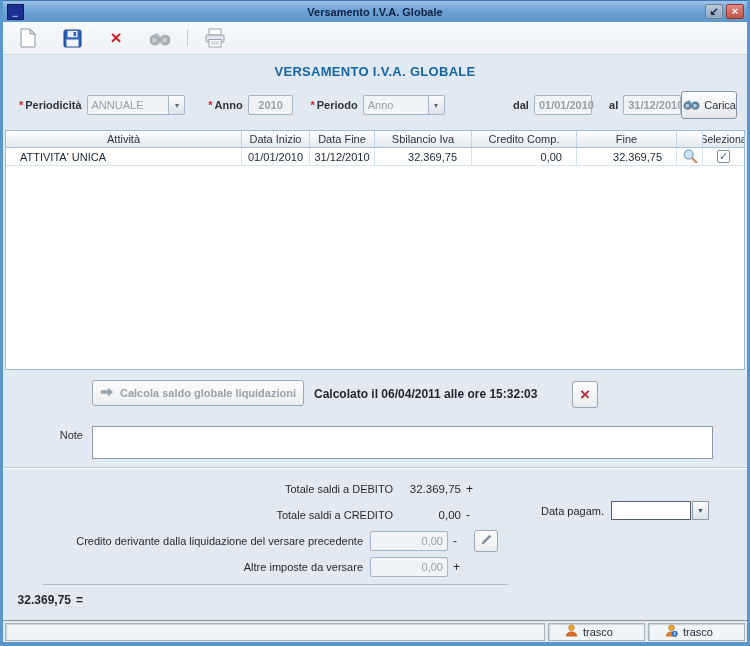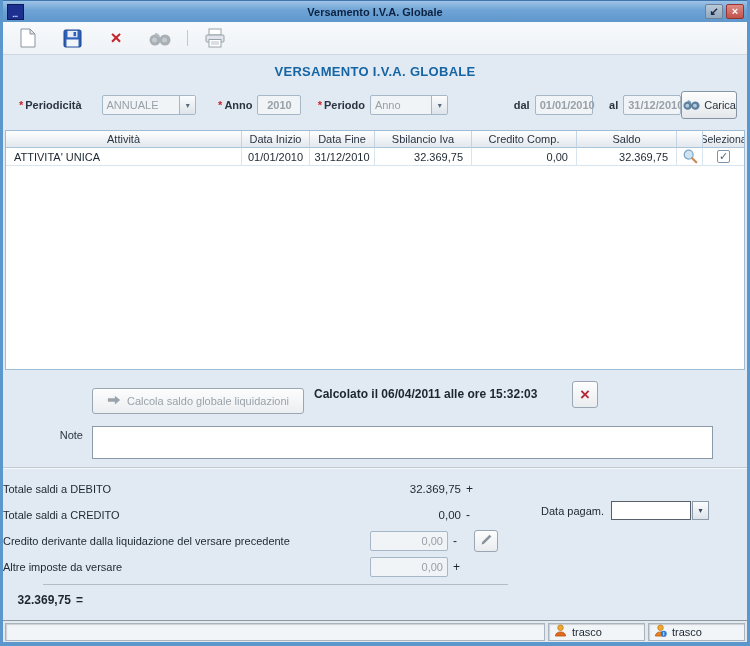--- a/index.html
+++ b/index.html
@@ -58,21 +58,21 @@
     height:20px; background:#f1f4f7; border:1px solid #a6b7c7; border-radius:2px;
     display:flex; align-items:center; color:#98a0a8; font-size:11px;
   }
   .fieldbox .val{ flex:1; padding:0 4px; }
   .fieldbox .val.center{ text-align:center;font-weight:bold; }
   .dd-btn{
     width:16px; height:18px; margin-right:0; border-left:1px solid #a6b7c7;
     background:linear-gradient(#fbfcfd,#dde4ea); display:flex; align-items:center; justify-content:center;
     font-size:8px; color:#5a6a7a;
   }
-  .w-periodicita{ width:104px;margin-left:15px; }
+  .w-periodicita{ width:104px; }
   .w-anno{ width:48px; margin-right:0; }
   .w-periodo{ width:86px; }
   .w-date{ width:58px; }
   .gap1{ width:24px; } .gap2{ width:18px; } .gap3{ width:72px; }
   .btn-carica{
     margin-left:auto; width:58px; height:28px; border:1px solid #8494a2; border-radius:3px;
     background:linear-gradient(#fdfdfd,#e4e7ea); display:flex; align-items:center; justify-content:center; gap:3px;
     font-size:11px; color:#2a3440; box-shadow:0 1px 0 #fff inset;
   }
 
@@ -83,40 +83,40 @@
   .tgrid{ display:grid; grid-template-columns:236px 68px 65px 97px 105px 100px 26px 1fr; }
   .thead .cell{
     height:17px; background:linear-gradient(#fefefe,#e2e8ee);
     border-right:1px solid #c5d4e2; border-bottom:1px solid #aac4da;
     font-size:11px; color:#2a3440; display:flex; align-items:center; justify-content:center;
     overflow:hidden; white-space:nowrap;
   }
   .thead .cell:last-child{ border-right:none; font-size:10.5px; }
   .trow .cell{
     height:18px; border-right:1px solid #d8e4ee; border-bottom:1px solid #d8e4ee;
-    font-size:11px; color:#1c2630; display:flex; align-items:center; padding:0 8px;
+    font-size:11px; color:#1c2630; display:flex; align-items:center; padding:0 14px;
     white-space:nowrap; overflow:hidden;
   }
   .trow .cell.num{ justify-content:flex-end; }
   .trow .cell.ctr{ justify-content:center; }
   .trow .cell:last-child{ border-right:none; justify-content:center; }
   .mag{ padding:0 !important; justify-content:center !important; }
   .cb{
     width:13px; height:13px; background:#fff; border:1px solid #7d93a8; border-radius:2px;
     display:flex; align-items:center; justify-content:center; font-size:11px; color:#4a6a80;
   }
   .cb[data-checked="true"]::after{ content:"✓"; margin-top:-1px; }
 
   
   .calc-zone{ position:relative; height:40px; margin-top:10px; }
   .btn-calcola{
-    position:absolute; left:89px; top:8px; width:212px; height:26px;
+    position:absolute; left:89px; top:0; width:212px; height:26px;
     border:1px solid #9aa6b2; border-radius:3px; background:linear-gradient(#fdfdfd,#ebeef1);
     display:flex; align-items:center; justify-content:center; gap:6px;
-    font-size:11px; color:#9aa2aa;
+    font-size:11px; color:#9aa2aa;font-weight:bold;
   }
   .calc-status{ position:absolute; left:311px; top:7px; font-size:12px; font-weight:bold; color:#1c2630; }
   .btn-redx{
     position:absolute; left:569px; top:1px; width:26px; height:27px;
     border:1px solid #9aa6b2; border-radius:3px; background:linear-gradient(#fdfdfd,#e9ecef);
     display:flex; align-items:center; justify-content:center;
     color:#b5283a; font-size:17px; font-weight:bold;
   }
 
   
@@ -125,21 +125,21 @@
   .note-area{
     margin-left:9px; width:621px; height:33px; background:#fff; border:1px solid #8a9aa8;
     resize:none; font-family:"Liberation Sans",sans-serif; font-size:11px; padding:2px 4px;
   }
 
   .divider{ border-top:1px solid #c2cbd4; border-bottom:1px solid #f4f8fb; margin-top:8px; }
 
   
   .totals{ position:relative; height:152px; padding-top:11px; }
   .t-row{ display:flex; align-items:center; height:18px; margin-bottom:8px; }
-  .t-label{ width:390px; font-size:11px; color:#1c2630; }
+  .t-label{ width:390px; text-align:right; font-size:11px; color:#1c2630; }
   .t-label.short{ width:360px; }
   .t-value{ width:65px; margin-left:3px; text-align:right; font-size:11.5px; color:#1c2630; }
   .t-op{ width:14px; margin-left:5px; font-size:12px; color:#1c2630; }
   .t-input{
     width:78px; height:20px; margin-left:7px; background:#f1f4f7; border:1px solid #a6b7c7; border-radius:2px;
     display:flex; align-items:center; justify-content:flex-end; padding:0 4px;
     font-size:11px; color:#9aa0a8;
   }
   .btn-pencil{
     width:24px; height:22px; margin-left:7px; border:1px solid #9aa6b2; border-radius:3px;
@@ -161,21 +161,21 @@
 
   
   .statusbar{
     position:absolute; left:0; right:0; bottom:0; height:22px;
     background:#e4e9ee; border-top:1px solid #8b97a3;
     display:flex; align-items:center; gap:3px; padding:2px 2px;
   }
   .sb-panel{
     height:18px; background:#f2f5f8; border:1px solid #aab4be;
     box-shadow:inset 1px 1px 1px rgba(90,100,110,.25);
-    display:flex; align-items:center; padding:0 5px; gap:5px; font-size:11px; color:#1c2630;
+    display:flex; align-items:center; padding:0 16px; gap:5px; font-size:11px; color:#1c2630;
   }
   .sb-panel.long{ flex:1; }
   .sb-panel.user{ width:97px; }
 </style>
 </head>
 <body>
 
 <div class="window">
 
   <div class="titlebar">
@@ -286,21 +286,21 @@
     </div>
   </div>
 
   <div class="tablewrap">
     <div class="tgrid thead">
       <div class="cell">Attività</div>
       <div class="cell">Data Inizio</div>
       <div class="cell">Data Fine</div>
       <div class="cell">Sbilancio Iva</div>
       <div class="cell">Credito Comp.</div>
-      <div class="cell">Saldo</div>
+      <div class="cell">Fine</div>
       <div class="cell"></div>
       <div class="cell">Seleziona</div>
     </div>
     <div class="tgrid trow">
       <div class="cell">ATTIVITA' UNICA</div>
       <div class="cell ctr">01/01/2010</div>
       <div class="cell ctr">31/12/2010</div>
       <div class="cell num">32.369,75</div>
       <div class="cell num">0,00</div>
       <div class="cell num">32.369,75</div>

